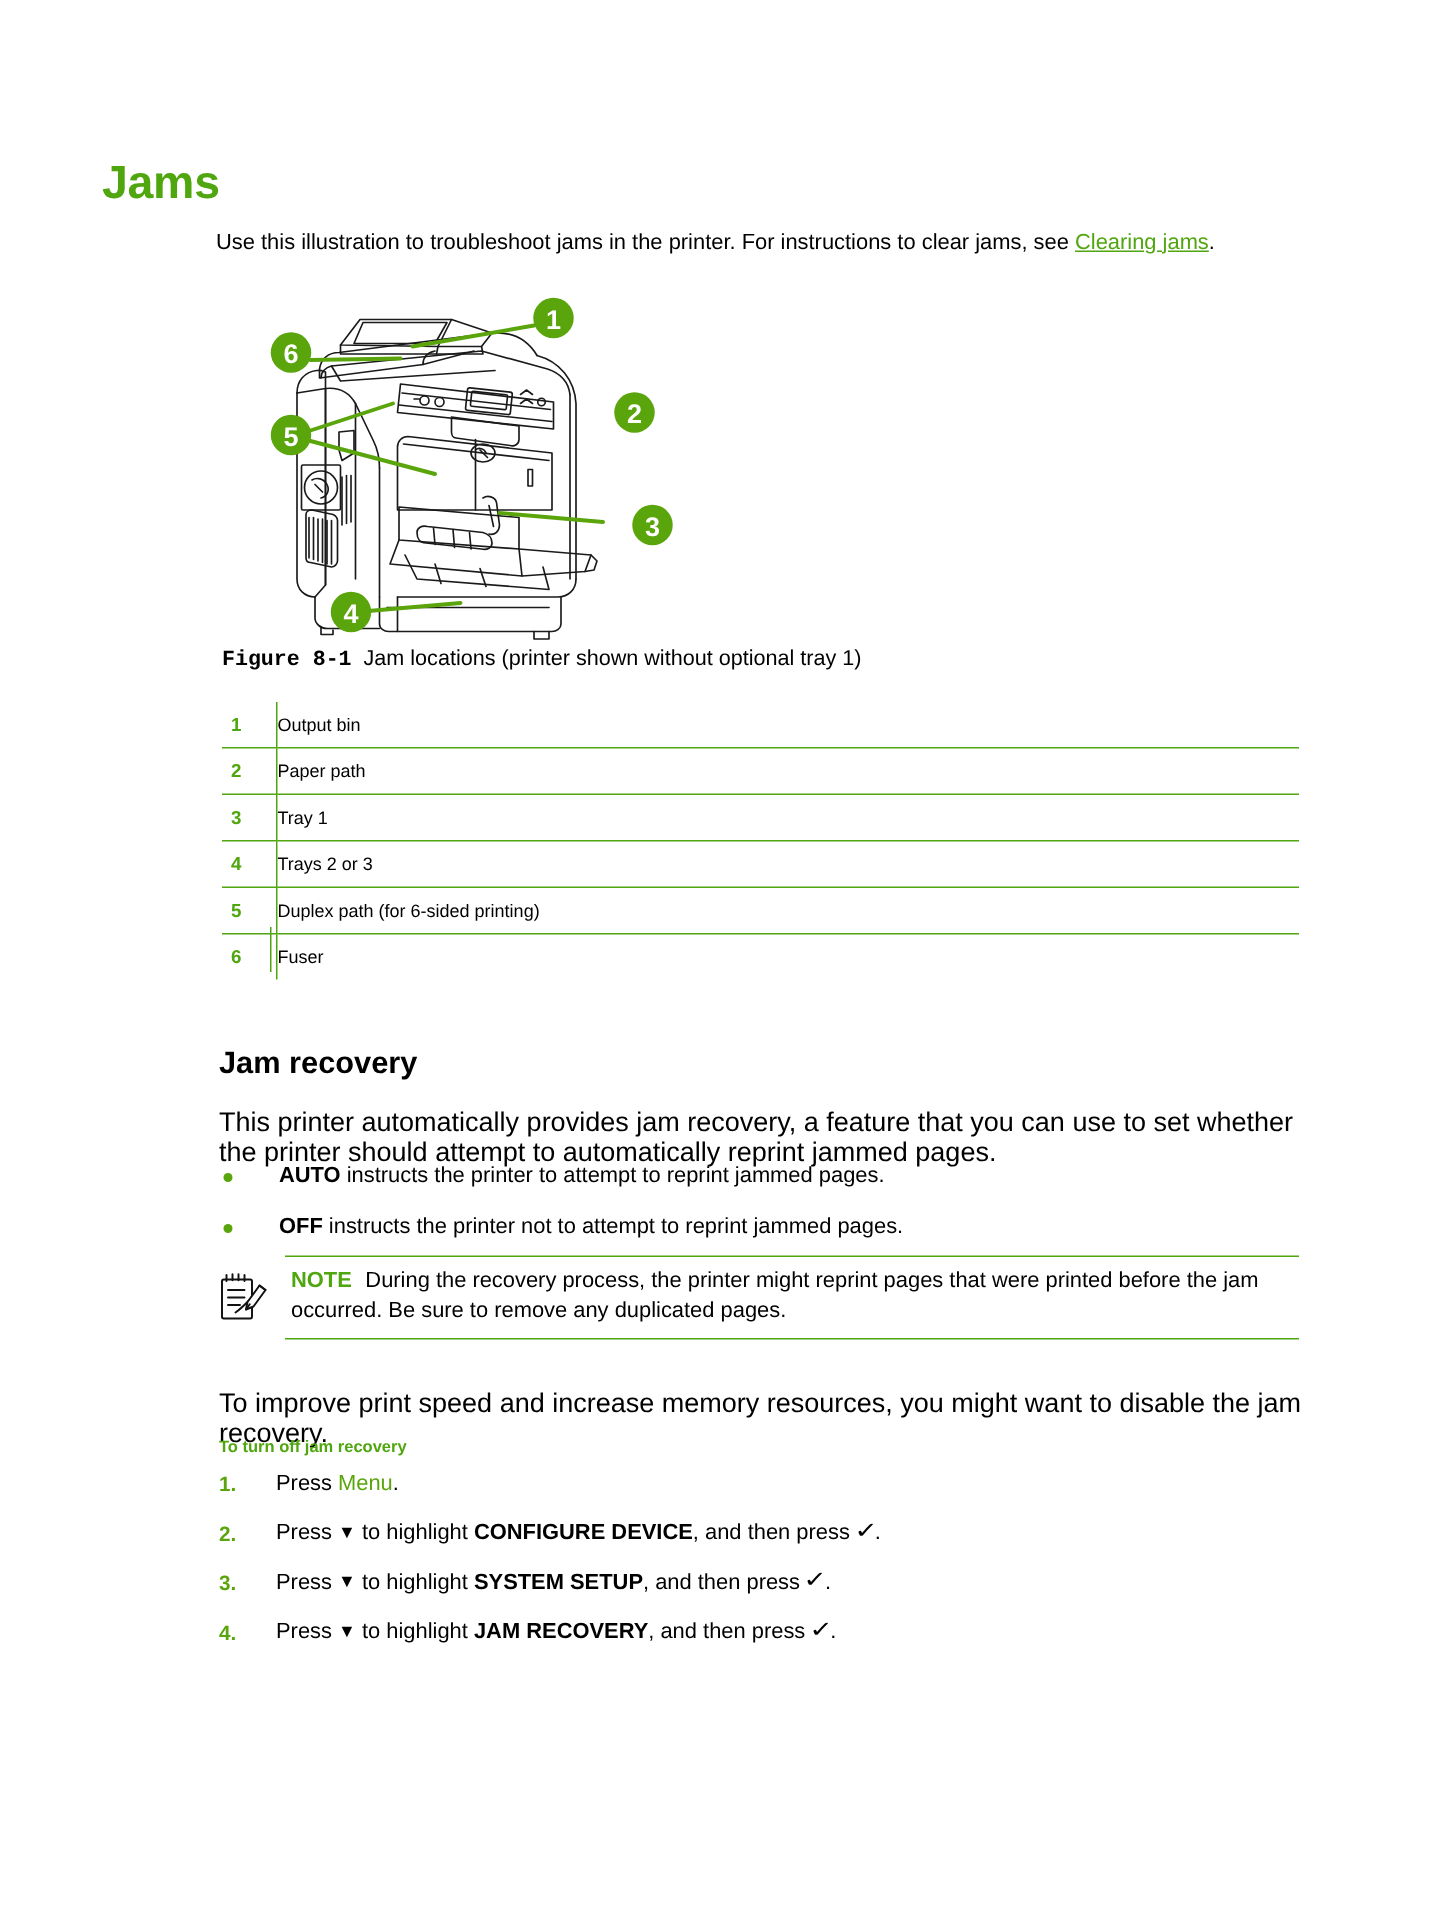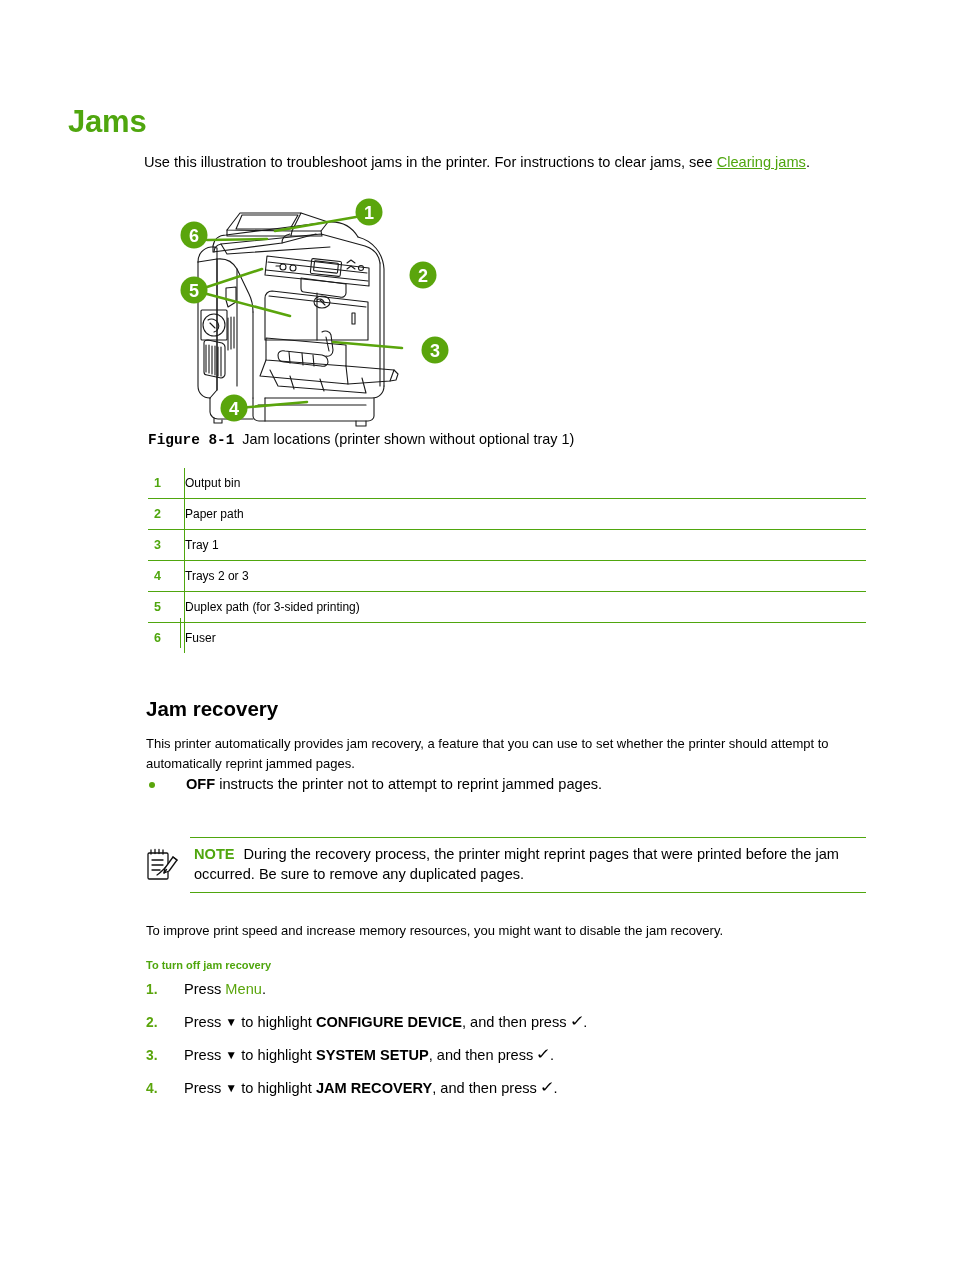--- a/index.html
+++ b/index.html
@@ -127,21 +127,21 @@
     font-weight: bold;
     color: #000;
     line-height: 1;
   }
 
   
   .body-para {
     position: absolute;
     left: 146px;
     width: 722px;
-    font-size: 13px;
+    font-size: 18px;
     line-height: 19.5px;
     color: #000;
   }
   #para-recovery { top: 721px; }
   #para-improve  { top: 908px; }
 
   
   .bullets {
     position: absolute;
     left: 146px;
@@ -428,35 +428,38 @@
       <tr>
         <td class="num">3</td>
         <td class="label">Tray 1</td>
       </tr>
       <tr>
         <td class="num">4</td>
         <td class="label">Trays 2 or 3</td>
       </tr>
       <tr>
         <td class="num">5</td>
-        <td class="label">Duplex path (for 3-sided printing)</td>
+        <td class="label">Duplex path (for 6-sided printing)</td>
       </tr>
       <tr>
         <td class="num">6</td>
         <td class="label">Fuser</td>
       </tr>
     </tbody>
   </table>
   <div class="table-vrule-tail"></div>
 
   <h2 class="sub-heading">Jam recovery</h2>
 
   <p class="body-para" id="para-recovery">This printer automatically provides jam recovery, a feature that you can use to set whether the printer should attempt to automatically reprint jammed pages.</p>
 
   <div class="bullets">
+    <div class="bullet-row">
+      <span class="dot"></span><b>AUTO</b><span> instructs the printer to attempt to reprint jammed pages.</span>
+    </div>
     <div class="bullet-row">
       <span class="dot"></span><b>OFF</b><span> instructs the printer not to attempt to reprint jammed pages.</span>
     </div>
   </div>
 
   <div class="note-icon">
     <svg width="38" height="38" viewBox="0 0 38 38" xmlns="http://www.w3.org/2000/svg">
       <g fill="none" stroke="#111111" stroke-width="1.3" stroke-linejoin="round" stroke-linecap="round">
         <rect x="4" y="7" width="20" height="26" rx="1.2" fill="#ffffff"></rect>
         <path d="M8 14 L19 14 M8 19 L19 19 M8 24 L16 24"></path>

